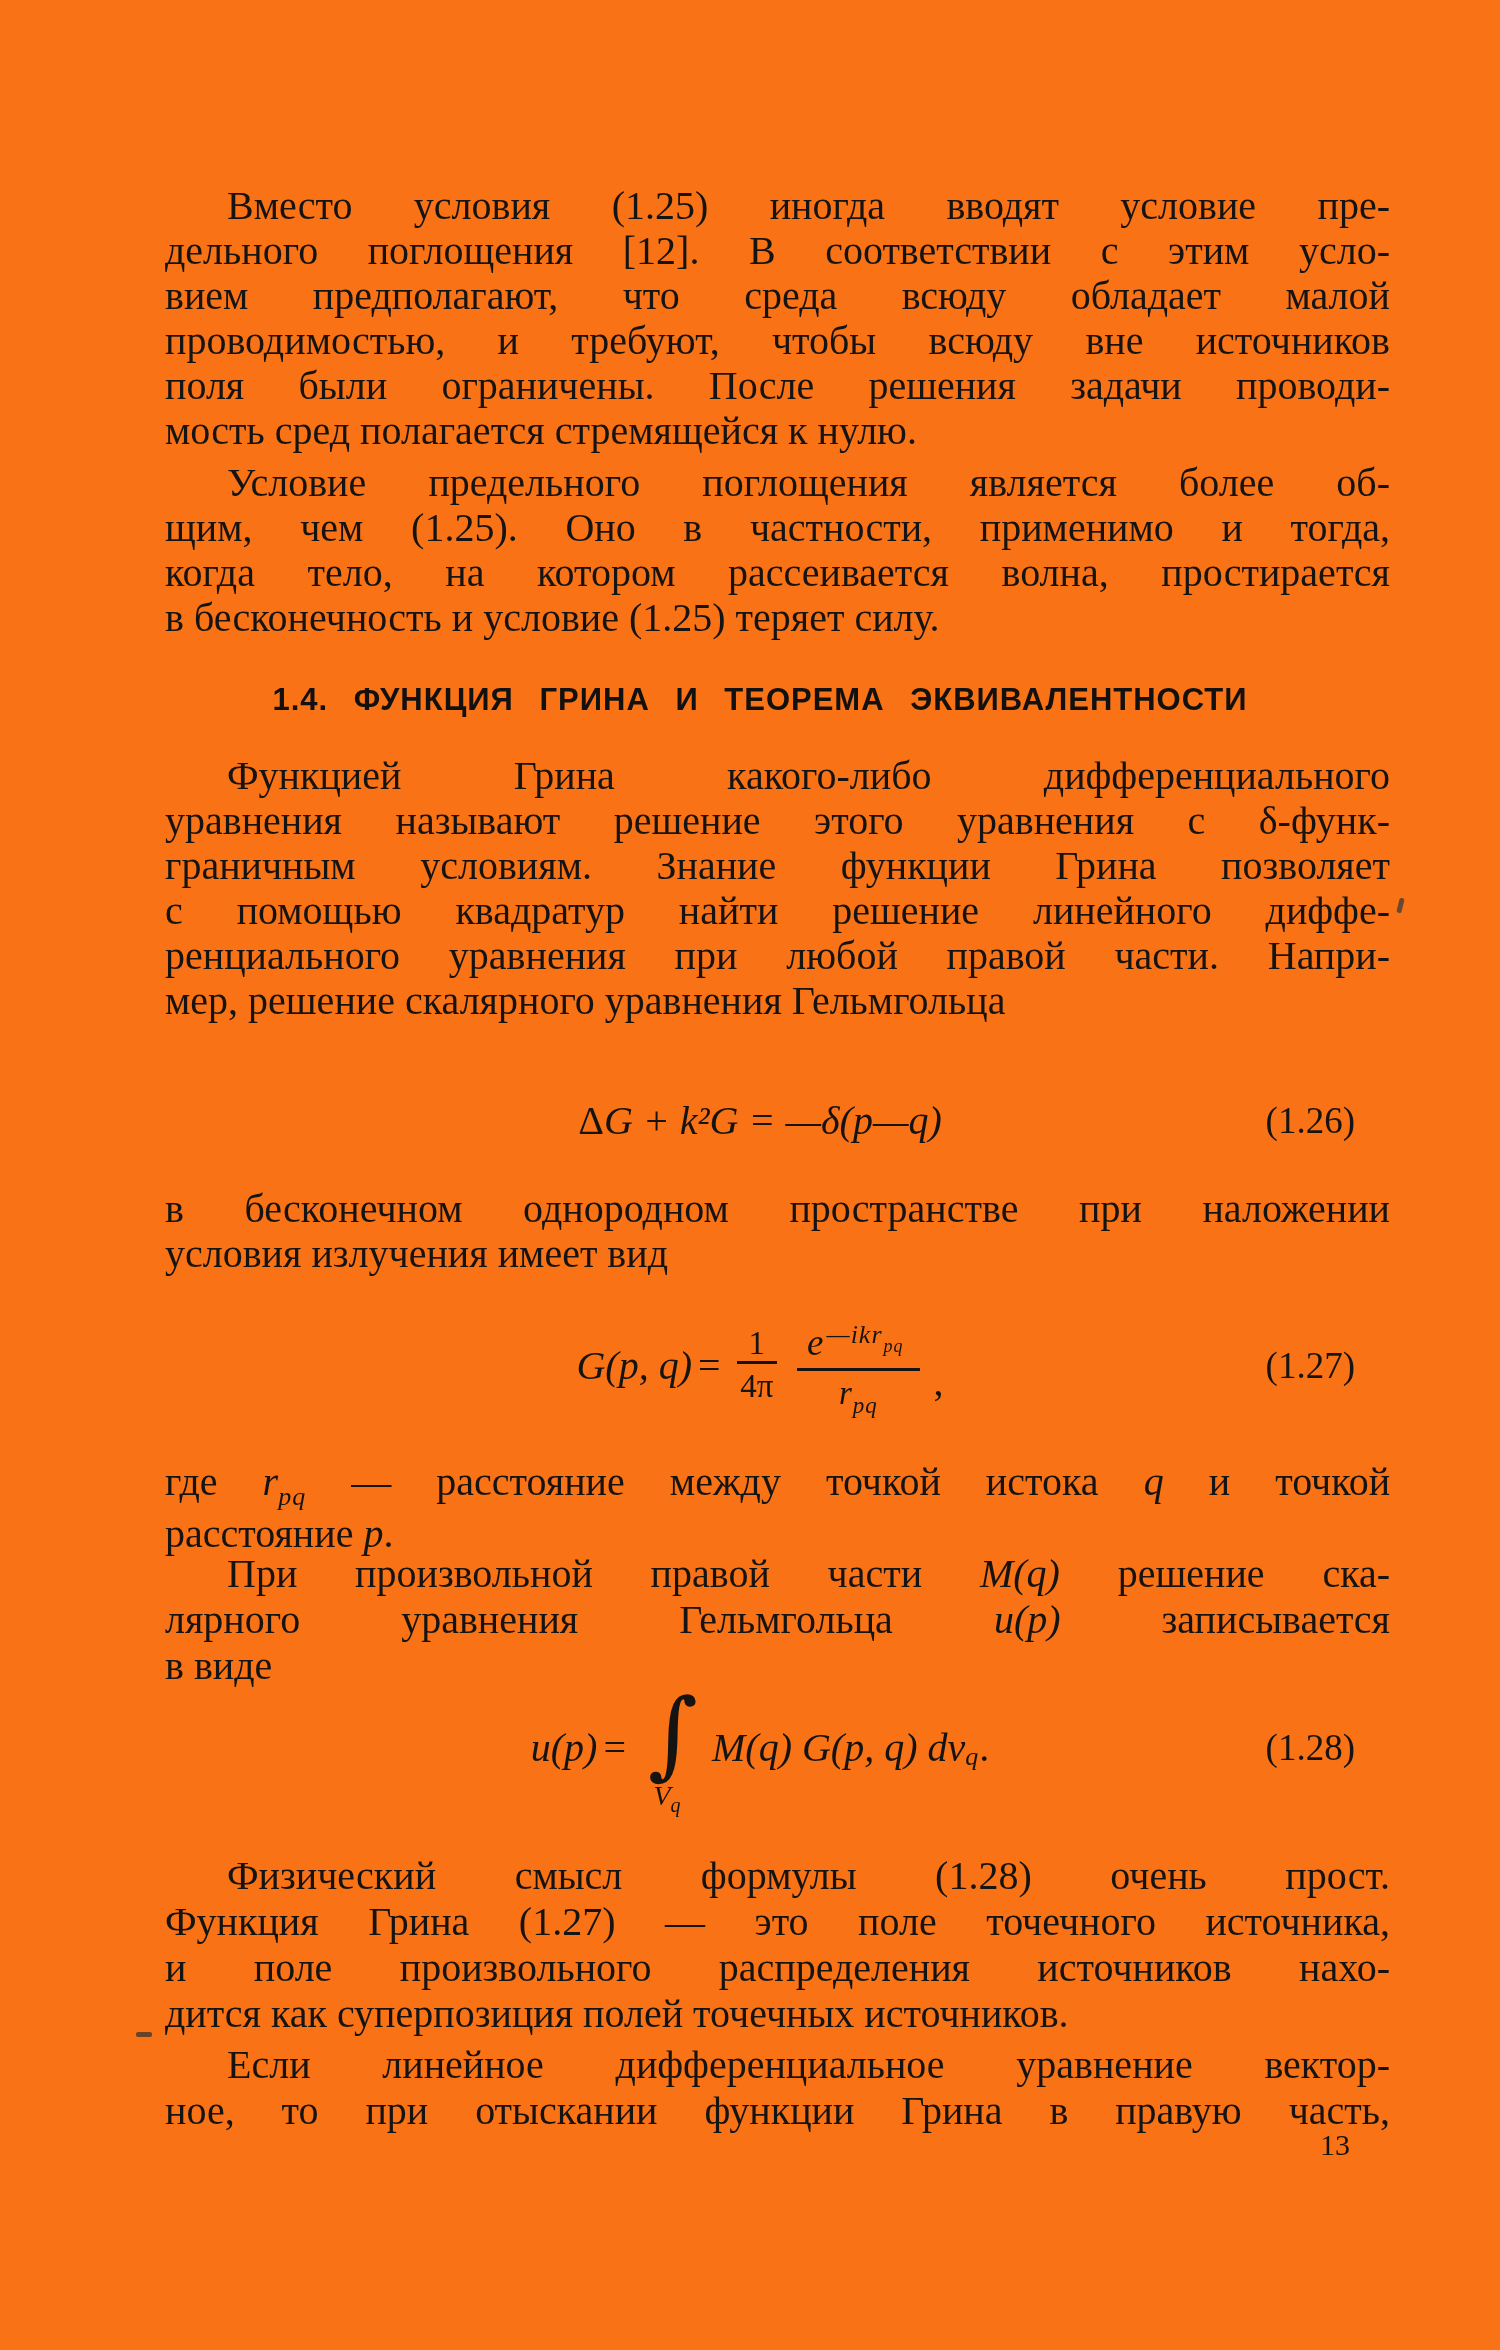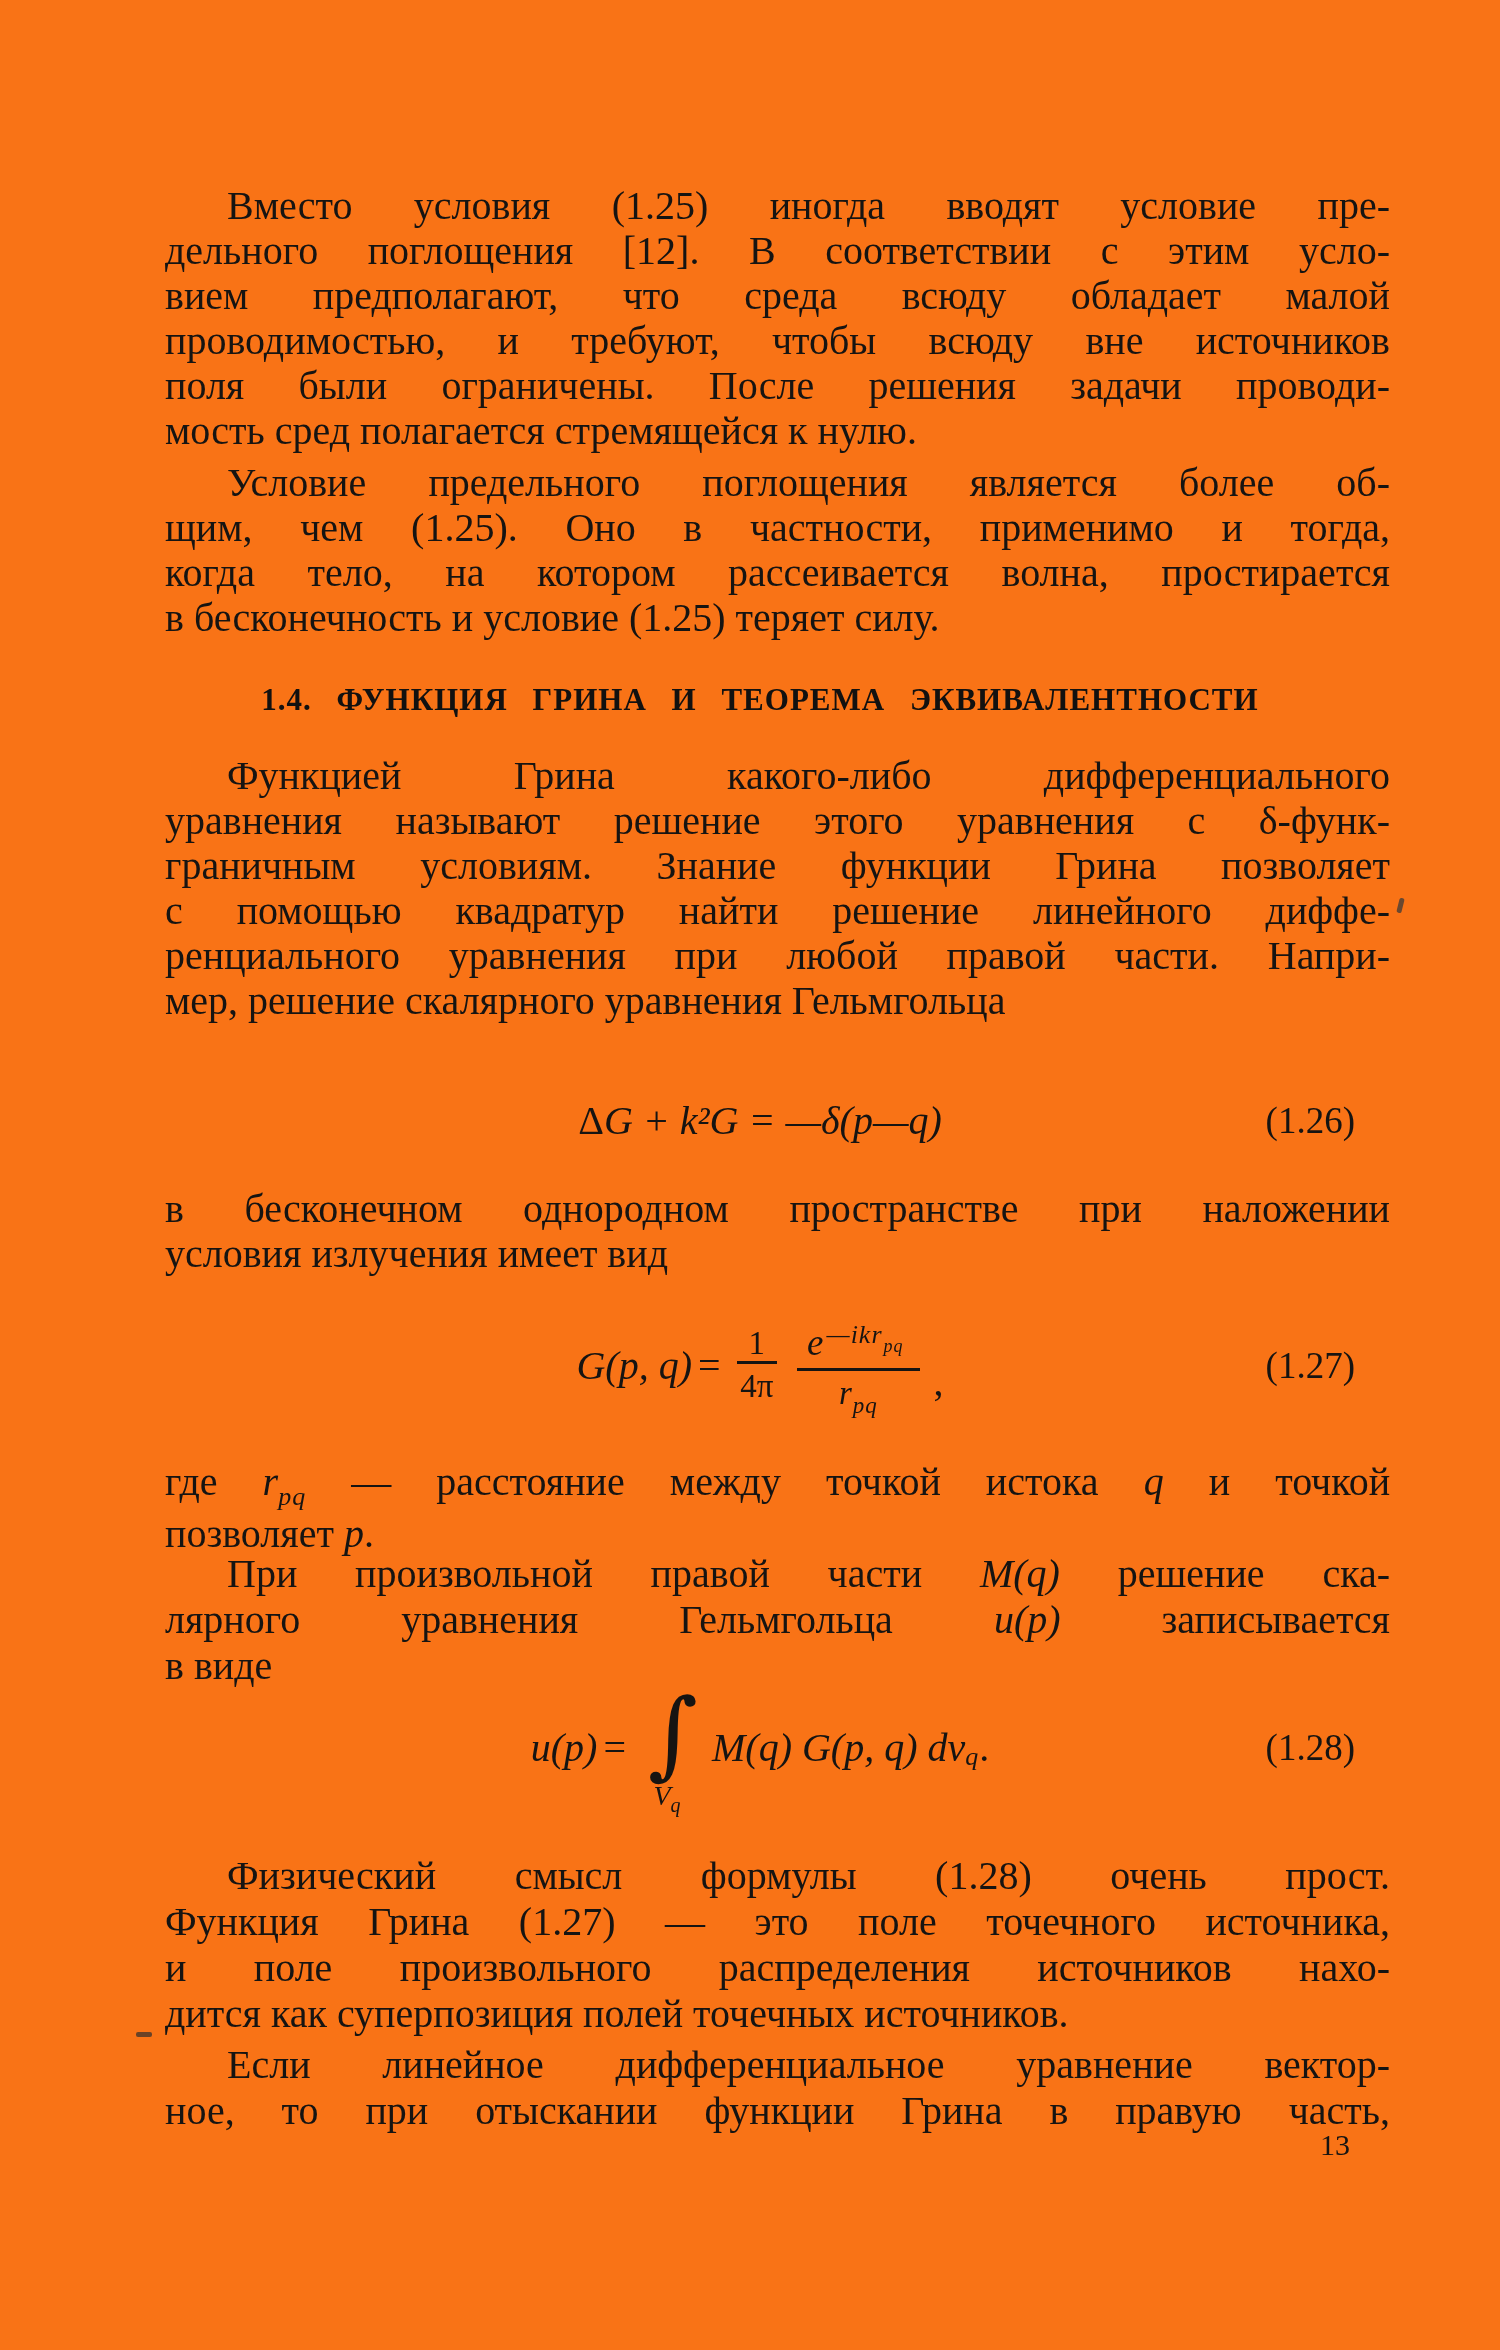--- a/index.html
+++ b/index.html
@@ -24,21 +24,21 @@
     text-align-last:justify;
     white-space:normal;
   }
   .line.last{text-align-last:left;}
   .line.indent{text-indent:62px;}
   .it{font-style:italic;}
   .sub{font-size:26px;position:relative;top:10px;font-style:italic;letter-spacing:1px;}
   .heading{
     position:absolute;left:165px;top:682px;width:1190px;
     text-align:center;
-    font-family:Liberation Serif, serif;
+    font-family:Liberation Sans, sans-serif;
     font-weight:bold;
     font-size:31px;
     letter-spacing:1px;
     word-spacing:16px;
     color:#121110;
   }
   .equation{position:absolute;left:165px;width:1190px;}
   .eq-row{
     position:relative;height:100%;
     display:flex;align-items:center;justify-content:center;
@@ -132,21 +132,21 @@
           <span class="f-bar"></span>
           <span class="f-bot"><span class="it">r</span><span class="f2-den-sub it">pq</span></span>
         </span>
         <span class="eq-comma">,</span>
     </div>
     <span class="eq-number">(1.27)</span>
   </div>
 
   <div class="para" style="top:1458px;line-height:47px">
     <span class="line"><span>где</span> <span class="it">r</span><span class="sub">pq</span> <span>— расстояние между точкой истока</span> <span class="it">q</span> <span>и точкой</span></span>
-    <span class="line last"><span>позволяет</span> <span class="it">p</span><span>.</span></span>
+    <span class="line last"><span>расстояние</span> <span class="it">p</span><span>.</span></span>
   </div>
 
   <div class="para" style="top:1551px;line-height:46px">
     <span class="line indent"><span>При произвольной правой части</span> <span class="it">M(q)</span> <span>решение ска-</span></span>
     <span class="line"><span>лярного уравнения Гельмгольца</span> <span class="it">u(p)</span> <span>записывается</span></span>
     <span class="line last">в виде</span>
   </div>
 
   <div class="equation" style="top:1682px;height:130px">
     <div class="eq-row">

